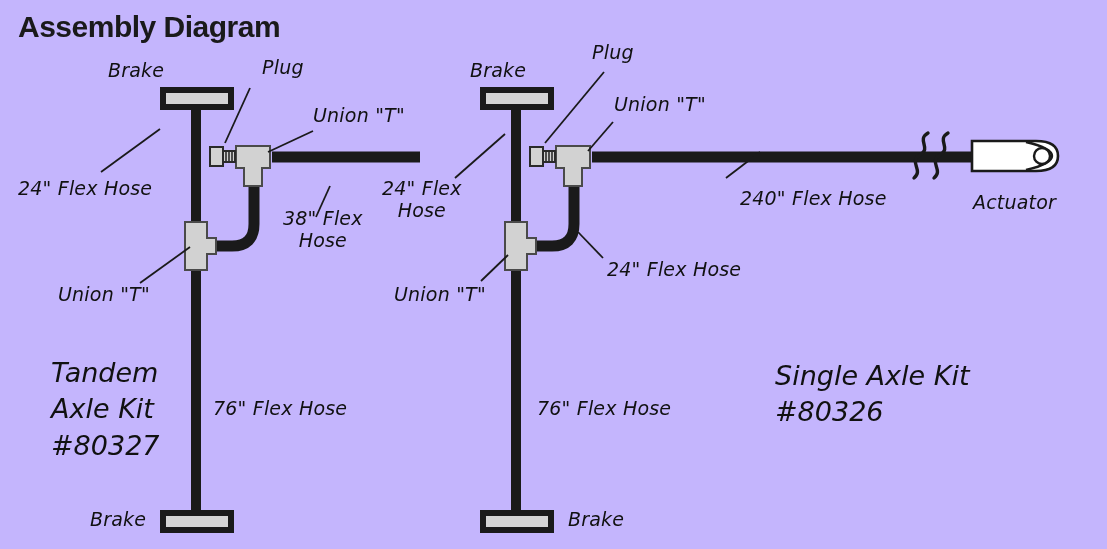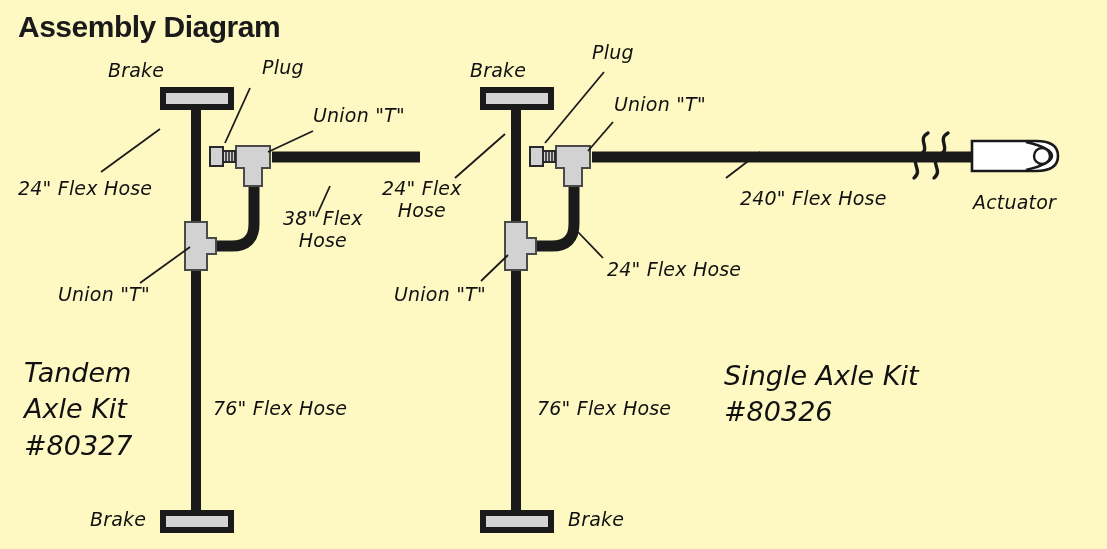--- a/index.html
+++ b/index.html
@@ -7,21 +7,21 @@
     padding: 0;
     background: #ffffff;
   }
   body {
     font-family: "DejaVu Sans", sans-serif;
   }
   #canvas {
     position: relative;
     width: 1107px;
     height: 549px;
-    background: #fef9c3;
+    background: #c4b5fd;
     overflow: hidden;
   }
   #diagram-svg {
     position: absolute;
     left: 0;
     top: 0;
     width: 1107px;
     height: 549px;
   }
   .title {
@@ -47,20 +47,21 @@
   }
   .lbl.center { text-align: center; }
   .kit {
     position: absolute;
     font-family: "DejaVu Sans", sans-serif;
     font-style: italic;
     font-size: 27px;
     color: #111111;
     white-space: pre;
     line-height: 1.35;
+    margin-left: 27px;
   }
 </style>
 </head>
 <body>
 
 <div id="canvas">
 
   <div class="title">Assembly Diagram</div>
 
   <svg id="diagram-svg" viewBox="0 0 1107 549">
@@ -189,16 +190,16 @@
   <div class="lbl" style="left:568px; top:509px;">Brake</div>
 
   <div class="lbl" style="left:740px; top:188px;">240" Flex Hose</div>
 
   <div class="lbl" style="left:973px; top:192px;">Actuator</div>
 
   <div class="kit" style="left:24px; top:355px;">Tandem
 Axle Kit
 #80327</div>
 
-  <div class="kit" style="left:724px; top:358px;">Single Axle Kit
+  <div class="kit" style="left:748px; top:358px;">Single Axle Kit
 #80326</div>
 
 </div>
 
 </body></html>

